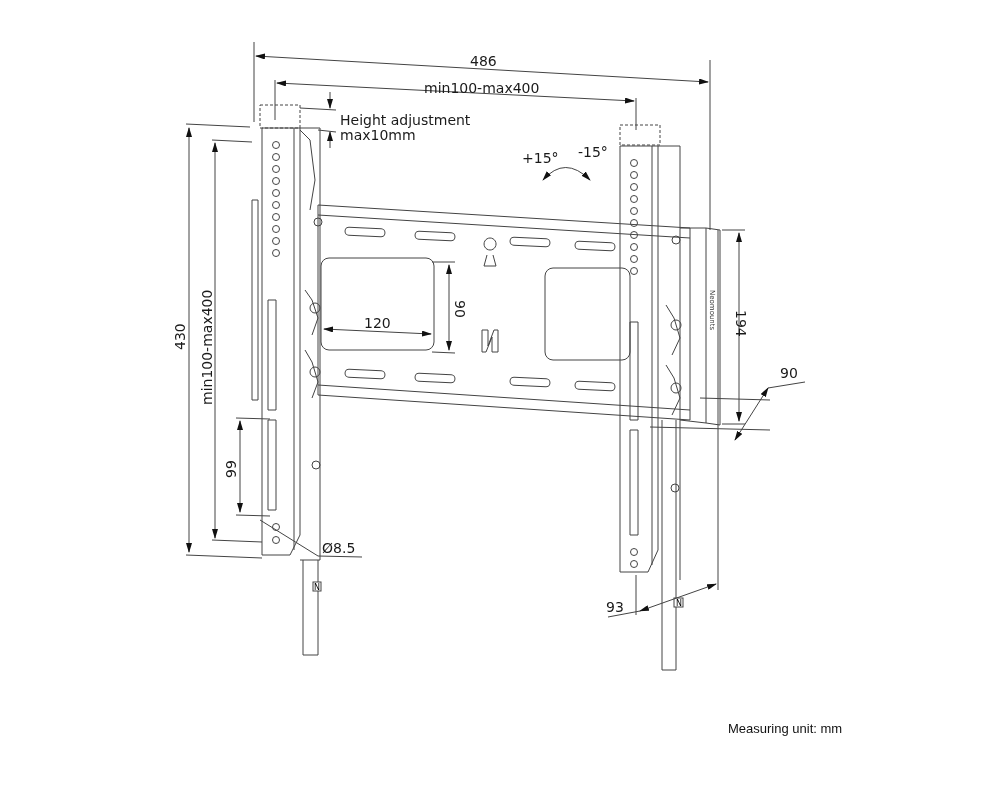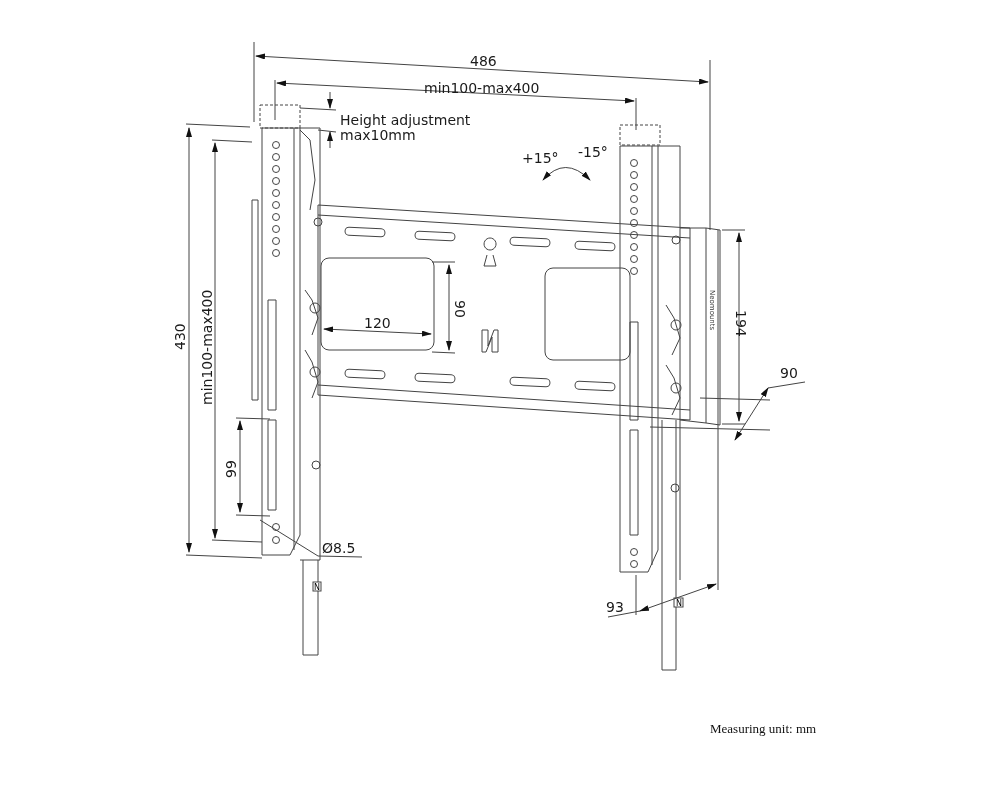--- a/index.html
+++ b/index.html
@@ -1,20 +1,20 @@
 <!DOCTYPE html>
 <html><head>
 <meta charset="utf-8">
 <style>
   html, body { margin: 0; padding: 0; background: #ffffff; }
   body { width: 1000px; height: 800px; position: relative; overflow: hidden;
          font-family: "DejaVu Sans", sans-serif; color: #1a1a1a; }
   svg { position: absolute; left: 0; top: 0; }
   .dim-text { font-family: "DejaVu Sans", sans-serif; font-size: 14px; fill: #1a1a1a; }
-  .note { position: absolute; left: 710px; top: 721px; font-family: Liberation Serif, serif;
+  .note { position: absolute; left: 728px; top: 721px; font-family: Liberation Sans, sans-serif;
           font-size: 13px; color: #111; }
 </style>
 </head>
 <body>
 
 <svg width="1000" height="800" viewBox="0 0 1000 800" xmlns="http://www.w3.org/2000/svg">
   <defs>
     <marker id="arr" markerWidth="10" markerHeight="6" refX="9" refY="3" orient="auto-start-reverse">
       <path d="M0,0 L10,3 L0,6 Z" fill="#111"></path>
     </marker>

